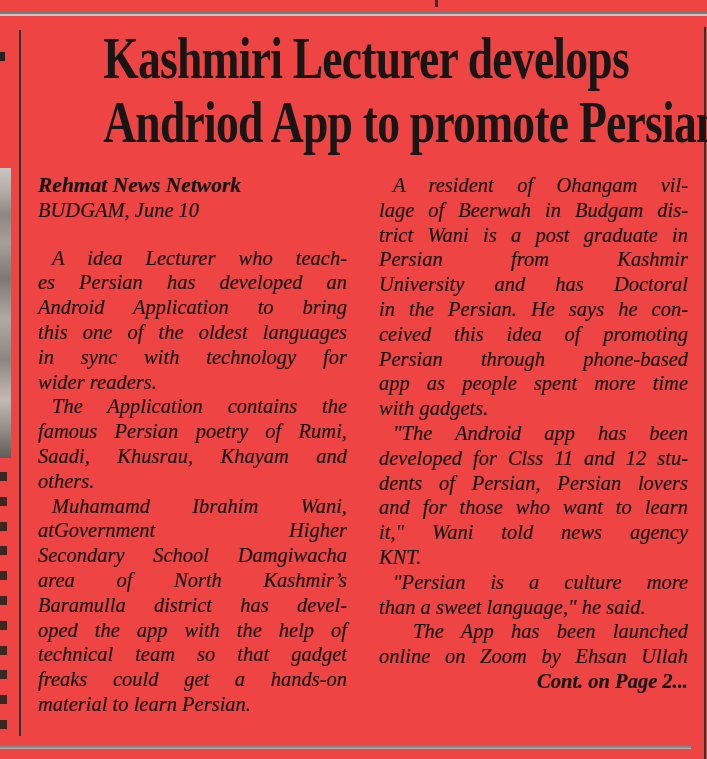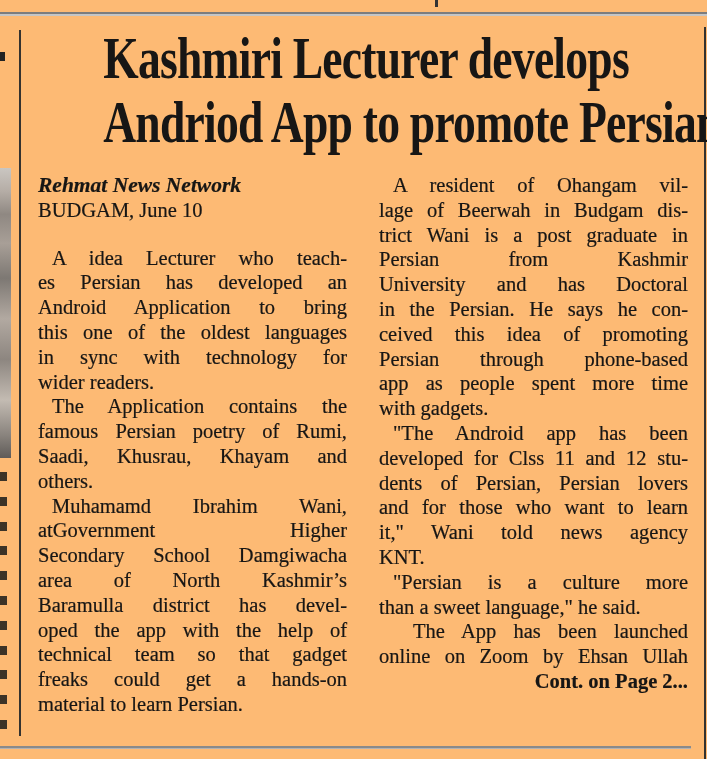--- a/index.html
+++ b/index.html
@@ -1,18 +1,18 @@
 <!DOCTYPE html>
 <html><head>
 <meta charset="utf-8">
 <style>
   html,body { margin:0; padding:0; background:#ffffff; }
   .page {
     position:relative; width:707px; height:759px;
-    background:#fdba74; overflow:hidden;
+    background:#ef4444; overflow:hidden;
     font-family:"Liberation Serif", serif; color:#171615;
   }
   .top-rule { position:absolute; left:0; top:12px; width:707px; height:4px;
     background:linear-gradient(180deg,#7d7d7d 0 55%, #c6c6c6 55% 100%); }
   .top-tick { position:absolute; left:435px; top:0; width:3px; height:7px; background:#333; }
   .left-rule { position:absolute; left:19px; top:30px; width:2px; height:706px; background:#34322f; }
   .right-rule { position:absolute; left:704px; top:27px; width:2px; height:732px; background:#34322f; }
   .bottom-rule { position:absolute; left:0; top:746px; width:691px; height:3px;
     background:linear-gradient(180deg,#8a8a8a 0 60%, #cfcfcf 100%); }
   .edge-mark { position:absolute; left:0; top:52px; width:5px; height:9px; background:#222; }
@@ -22,21 +22,21 @@
   .text-sliver { position:absolute; left:0; top:472px; width:7px; height:258px; opacity:.9;
     background:repeating-linear-gradient(180deg,#26241f 0 9px, transparent 9px 24.8px); }
 
   .headline { position:absolute; left:24px; top:26px; width:660px; margin:0;
     text-align:center; font-weight:bold; font-size:60px; line-height:64px;
     letter-spacing:-1px; white-space:nowrap; }
   .hl { display:block; transform:scaleX(0.76); transform-origin:50% 50%; }
 
   .columns { position:absolute; left:38px; top:173px; width:650px; display:flex; gap:32px; }
   .col { width:312px; font-size:20.5px; line-height:24.8px; -webkit-text-stroke:0.2px #171615; }
-  .line { text-align:justify; text-align-last:justify; }
+  .line { text-align:justify; text-align-last:justify;font-style:italic; }
   .line.last { text-align-last:left; }
   .para.byline .line { font-weight:bold; font-style:italic; font-size:21.5px; }
   .para.gapbefore { margin-top:23px; }
   .para.cont .line { font-weight:bold; text-align:right; text-align-last:right; }
 </style>
 </head>
 <body>
 
 <div class="page">
   <div class="top-rule"></div>

